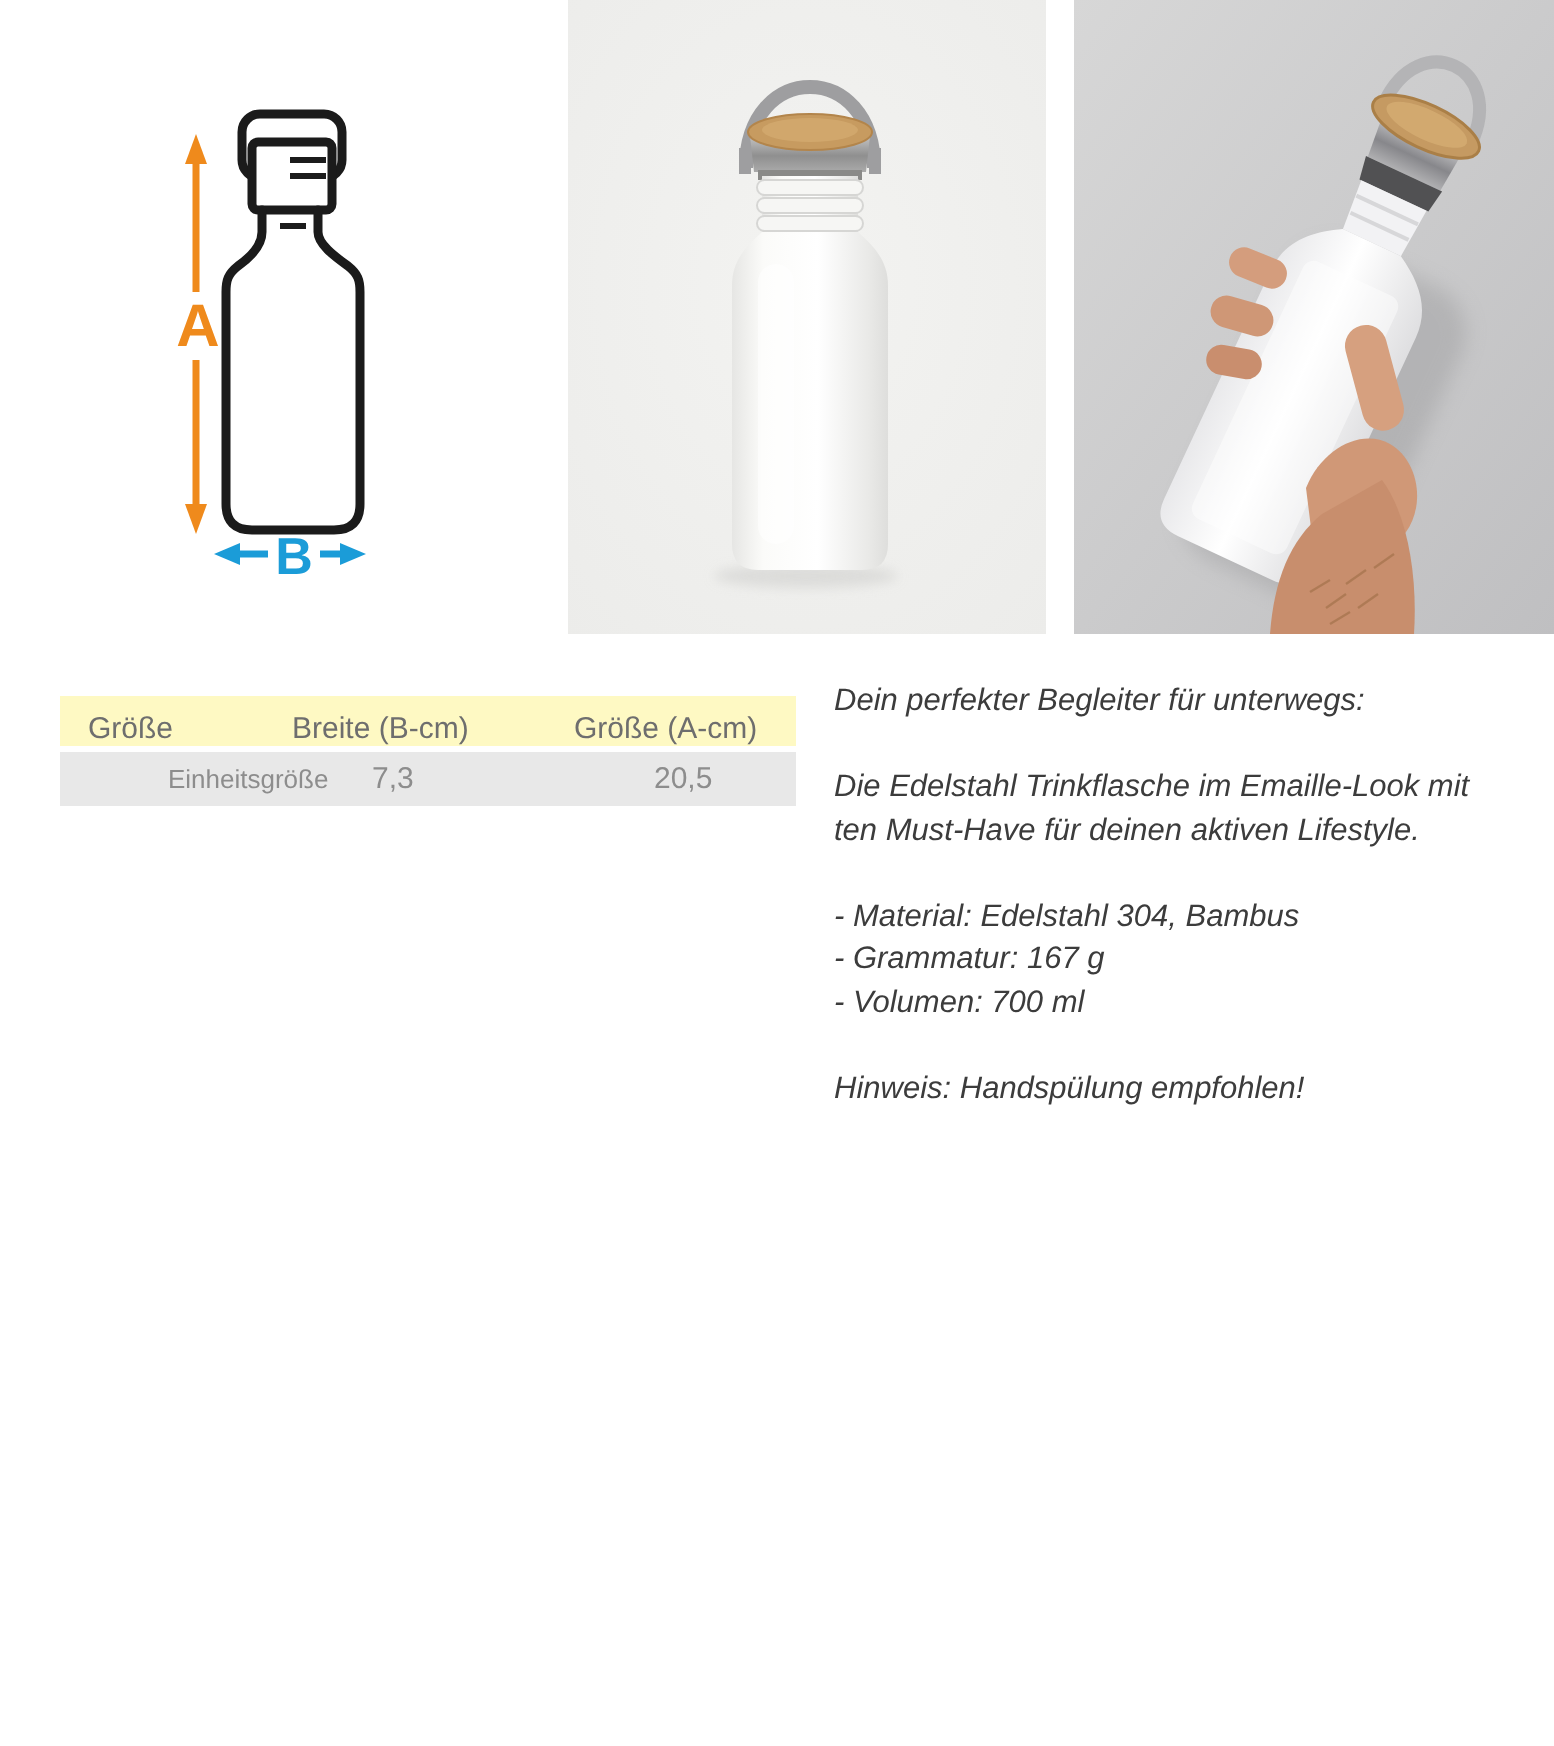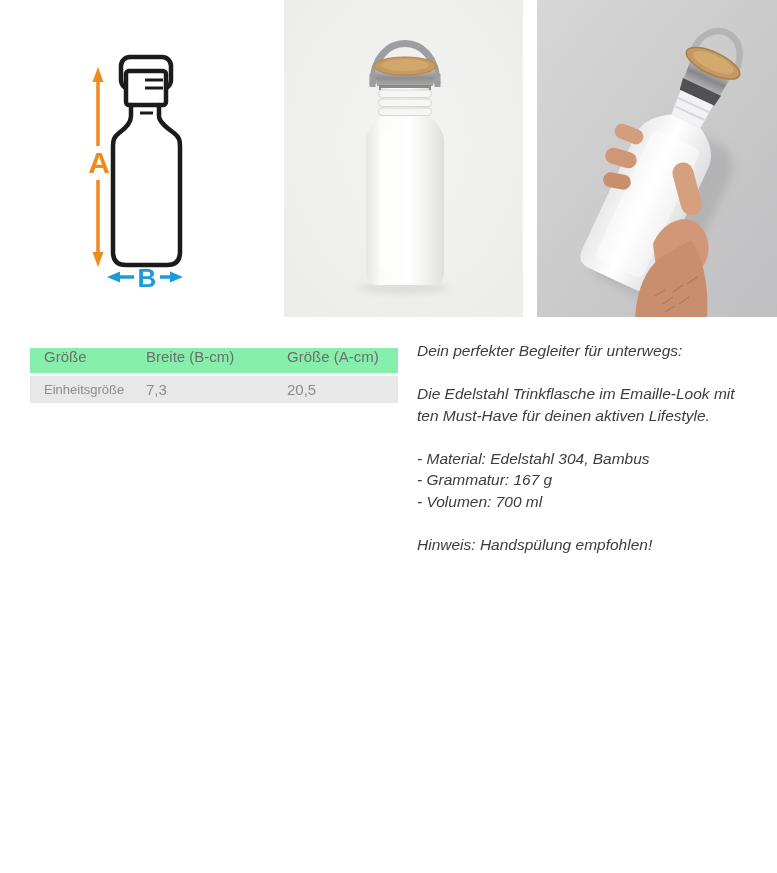--- a/index.html
+++ b/index.html
@@ -12,26 +12,26 @@
   
   .panel { position:absolute; top:0; overflow:hidden; }
   #diagramPanel { left:60px; top:40px; width:180px; height:260px; background:#ffffff; }
   #productPhoto { left:284px; width:239px; height:317px; }
   #handPhoto    { left:537px; width:240px; height:317px; }
   .panel svg { display:block; }
 
   
   .size-table { position:absolute; left:30px; top:348px; width:368px; }
   .st-head {
-    display:flex; align-items:flex-start; height:25px;
-    background:#86efac; color:#6e6e6e; font-size:15px;
+    display:flex; align-items:flex-end; height:25px;
+    background:#fef9c3; color:#6e6e6e; font-size:15px;
   }
   .st-row {
     display:flex; align-items:center; height:27px; margin-top:3px;
-    background:#e8e8e8; color:#8d8d8d;
+    background:#e8e8e8; color:#8d8d8d;padding-left:40px;
   }
   .col1 { width:116px; padding-left:14px; box-sizing:border-box; }
   .col2 { width:141px; }
   .col3 { flex:1; }
   .st-row .col1 { font-size:13px; }
   .st-row .col2, .st-row .col3 { font-size:15px; }
 
   
   .desc {
     position:absolute; left:417px; top:340px; width:358px;

